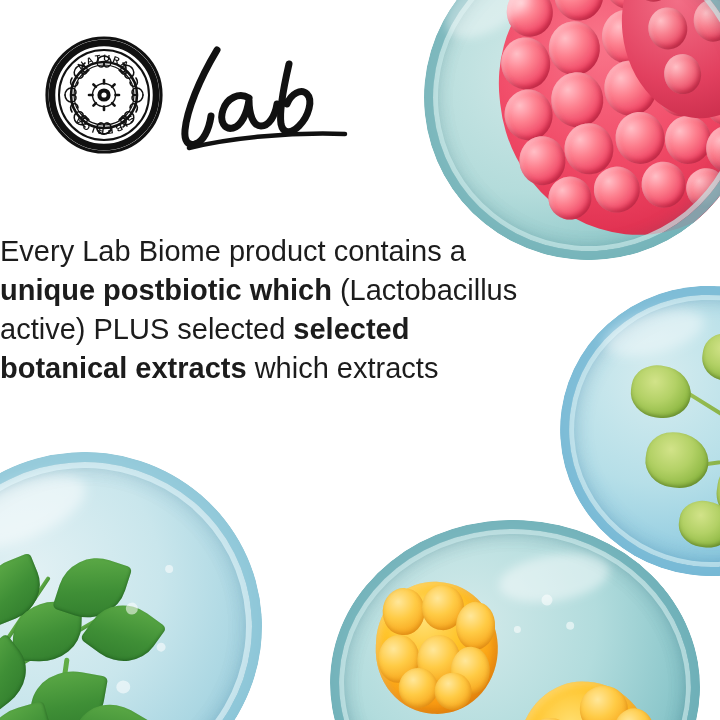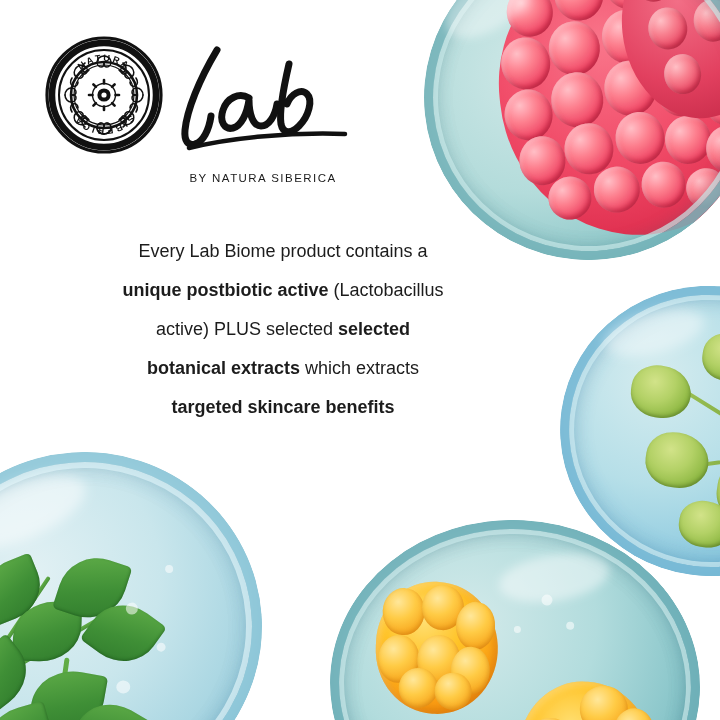--- a/index.html
+++ b/index.html
@@ -122,23 +122,23 @@
     position:absolute;left:118px;top:136px;width:200px;
     text-align:center;
     font-family:"Liberation Sans", sans-serif;
     font-size:11.5px;letter-spacing:1.45px;color:#1b1b1b;
     white-space:nowrap;
   }
 
   
   #body-copy{
     position:absolute;left:0;top:232px;width:566px;
-    text-align:center;
+    text-align:left;
     font-family:"Liberation Sans", sans-serif;
-    font-size:18px;line-height:39px;color:#1c1c1c;
+    font-size:29px;line-height:39px;color:#1c1c1c;
   }
   #body-copy .ln{display:block;white-space:nowrap;}
   #body-copy b{font-weight:bold;}
 </style>
 </head>
 <body>
 
 <div class="canvas">
 
   <div class="dish" id="dish-raspberry">
@@ -314,24 +314,22 @@
       <g fill="none" stroke="#111" stroke-linecap="round" stroke-linejoin="round">
         <path d="M48 8 C30 38 18 68 16 88 C15 99 19 104 26 102 C34 100 40 88 42 74" stroke-width="7"></path>
         <path d="M80 56 C70 50 58 56 54 68 C50 80 56 88 64 86 C72 84 78 72 80 58
                  C80 72 84 84 92 84 C100 84 106 74 108 62" stroke-width="7"></path>
         <path d="M120 22 C114 48 110 70 112 82 C114 92 122 92 130 84
                  C140 74 144 58 138 52 C132 46 122 52 118 62" stroke-width="7"></path>
         <path d="M20 106 C60 96 120 90 176 92" stroke-width="4.5"></path>
       </g>
     </svg>
 
-    <div id="logo-tagline">BY NATURA SIBERICA</div>
   </div>
 
   <div id="body-copy">
       <span class="ln"><span>Every Lab Biome product contains a</span></span>
-      <span class="ln"><b>unique postbiotic active</b><span> (Lactobacillus</span></span>
+      <span class="ln"><b>unique postbiotic which</b><span> (Lactobacillus</span></span>
       <span class="ln"><span>active) PLUS selected </span><b>selected</b></span>
       <span class="ln"><b>botanical extracts</b><span> which extracts</span></span>
-      <span class="ln"><b>targeted skincare benefits</b></span>
     </div>
 
 </div>
 
 </body></html>

